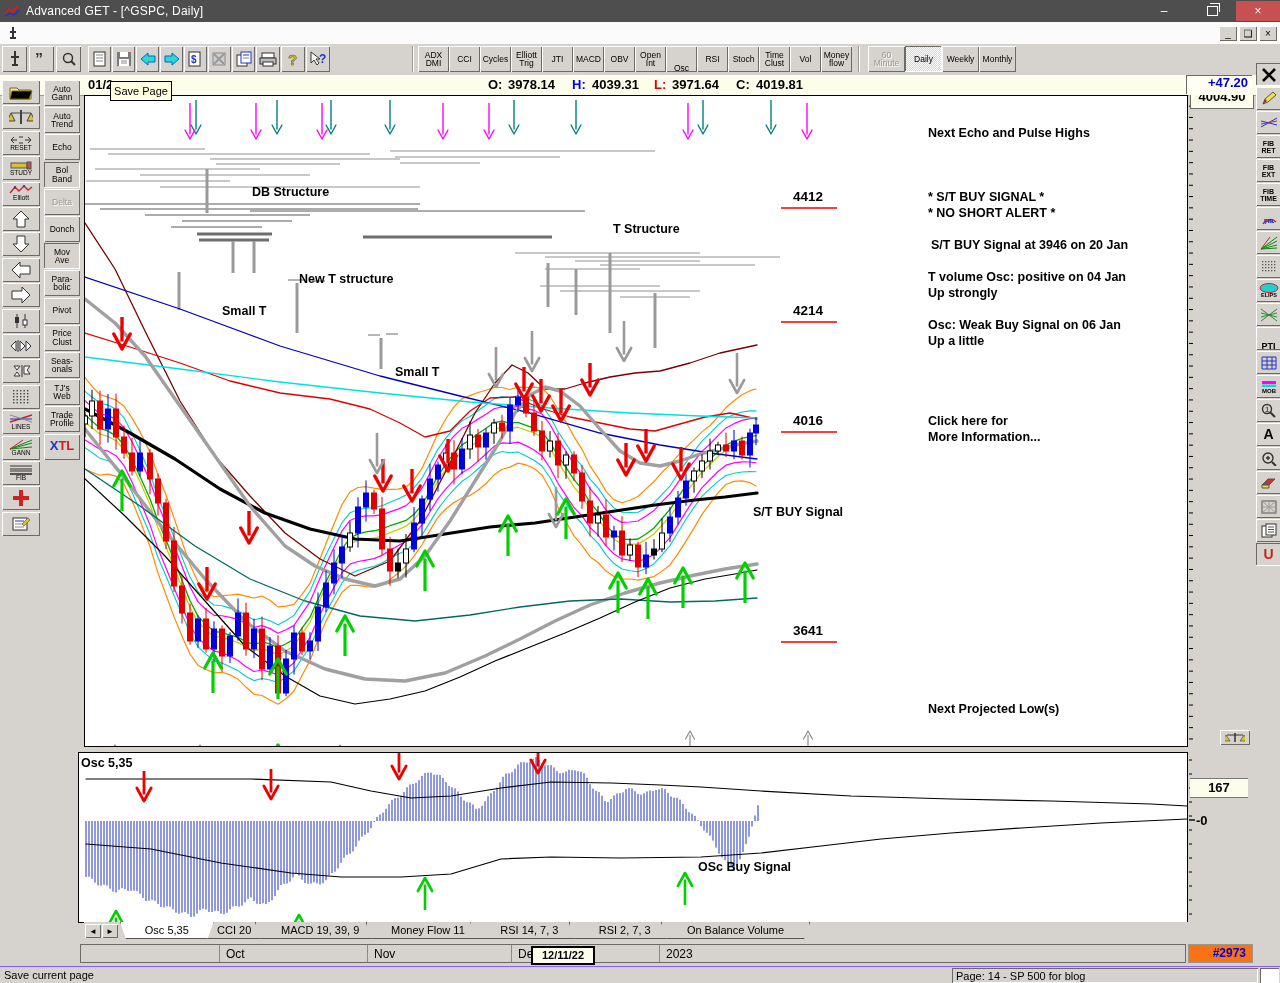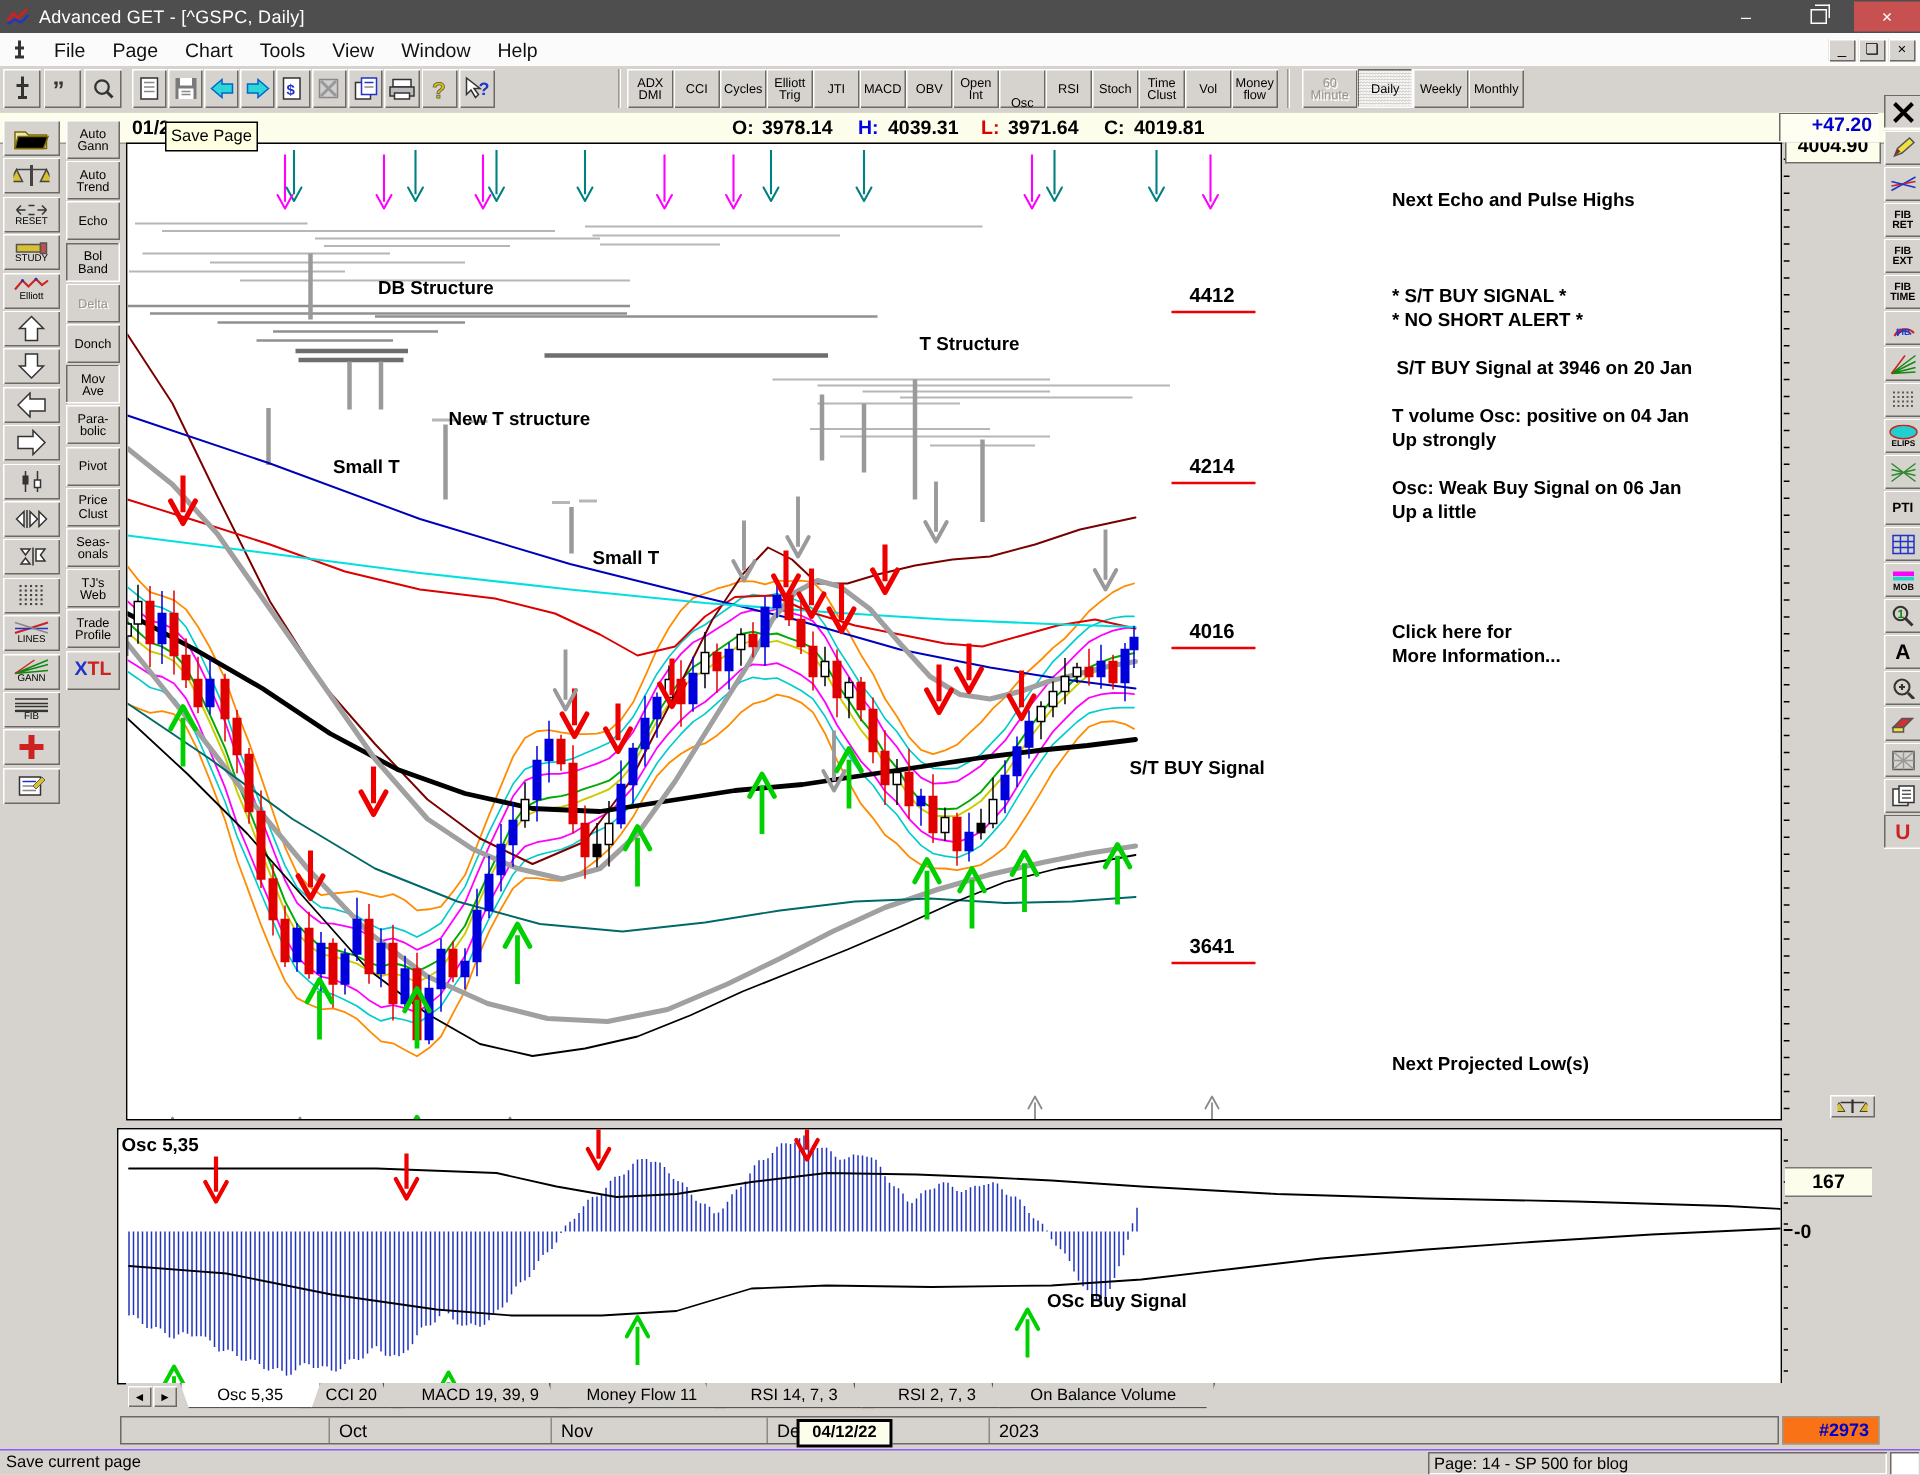--- a/index.html
+++ b/index.html
@@ -90,29 +90,20 @@
         <span>×</span>
       </div>
   </div>
 
   <div id="menubar" class="abs">
     <span class="icon" style="margin-left:5px;width:16px">
       <svg width="12" height="14">
           <path d="M5 1 h2 v4 h2 v2 h-2 v4 h2 v2 h-6 v-2 h2 v-4 h-2 v-2 h2 z" fill="#333"></path>
         </svg>
     </span>
-    <span id="menu-items" style="display:flex;margin-left:6px">
-        <span class="menu-item">File</span>
-        <span class="menu-item">Page</span>
-        <span class="menu-item">Chart</span>
-        <span class="menu-item">Tools</span>
-        <span class="menu-item">View</span>
-        <span class="menu-item">Window</span>
-        <span class="menu-item">Help</span>
-      </span>
     <span style="flex:1"></span>
     <div class="mdi-ctl">_</div>
     <div class="mdi-ctl">❏</div>
     <div class="mdi-ctl" style="margin-right:3px">×</div>
   </div>
 
   <div id="toolbar" class="abs">
       <div class="tb " style="left: 2px; width: 25px;">
         <span class="icon">
           <svg width="12" height="18">
@@ -1017,21 +1008,21 @@
         <div class="tab" style="left: 109.6px; width: 59.2px;">CCI 20</div>
         <div class="tab" style="left: 170.8px; width: 108.8px;">MACD 19, 39, 9</div>
         <div class="tab" style="left: 281.6px; width: 102.6px;">Money Flow 11</div>
         <div class="tab" style="left: 386.2px; width: 96.4px;">RSI 14, 7, 3</div>
         <div class="tab" style="left: 484.6px; width: 90.2px;">RSI 2, 7, 3</div>
         <div class="tab" style="left: 576.8px; width: 127.4px;">On Balance Volume</div>
       </div>
   </div>
 
   <div id="datebar" class="abs">
-    <div id="boxed-date">04/12/22</div>
+    <div id="boxed-date">12/11/22</div>
   <span style="left: 145px;">Oct</span>
       <span style="left: 138px; top: 0px; width: 1px; height: 17px; background: rgb(138, 138, 138); position: absolute;"></span>
       <span style="left: 293px;">Nov</span>
       <span style="left: 286px; top: 0px; width: 1px; height: 17px; background: rgb(138, 138, 138); position: absolute;"></span>
       <span style="left: 437px;">De</span>
       <span style="left: 430px; top: 0px; width: 1px; height: 17px; background: rgb(138, 138, 138); position: absolute;"></span>
       <span style="left: 585px;">2023</span>
       <span style="left: 578px; top: 0px; width: 1px; height: 17px; background: rgb(138, 138, 138); position: absolute;"></span>
     </div>
   <div id="barnum" class="abs">#2973</div>
@@ -1364,21 +1355,21 @@
         </svg>
       </span>
     </div>
     <div class="rbtn" style="top: 303px;">
       <span class="icon">
         <svg width="18" height="14">
           <path d="M1 1 L17 13 M1 5 L17 9 M1 13 L17 1 M1 9 L17 5" stroke="#2d8a2d" fill="none"></path>
         </svg>
       </span>
     </div>
-    <div class="rbtn" style="top: 327px;">
+    <div class="rbtn" style="top: 327px; align-items: flex-end;">
       <span class="lbl" style="font-size: 9px; font-weight: bold;">PTI</span>
     </div>
     <div class="rbtn" style="top: 351px;">
       <span class="icon">
         <svg width="16" height="14">
           <path d="M1 1 h14 v12 h-14 z M1 5 h14 M1 9 h14 M6 1 v12 M11 1 v12" stroke="#2233cc" fill="none"></path>
         </svg>
       </span>
     </div>
     <div class="rbtn" style="top: 375px;">

